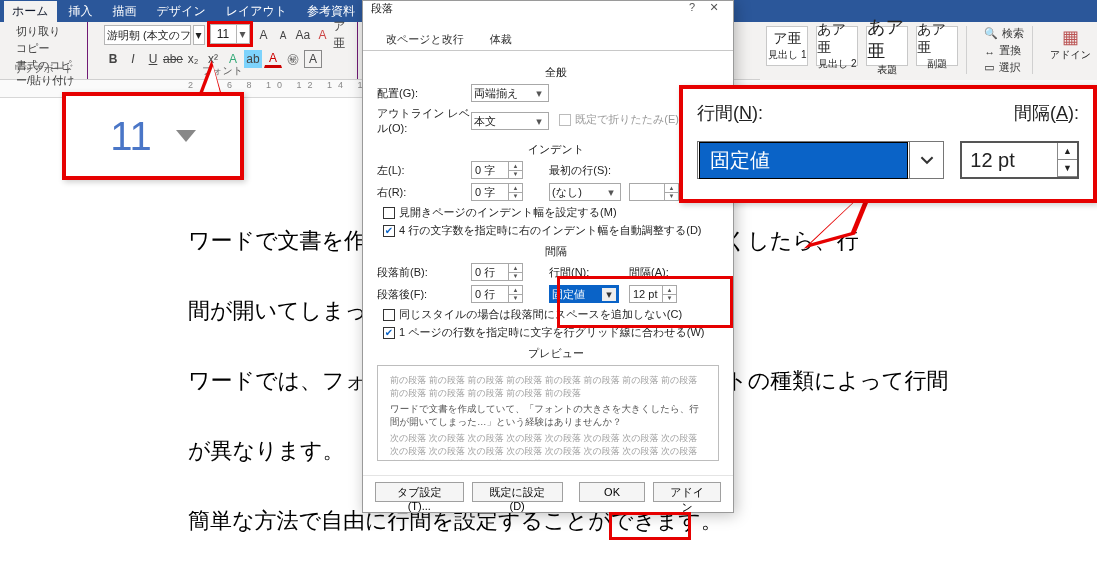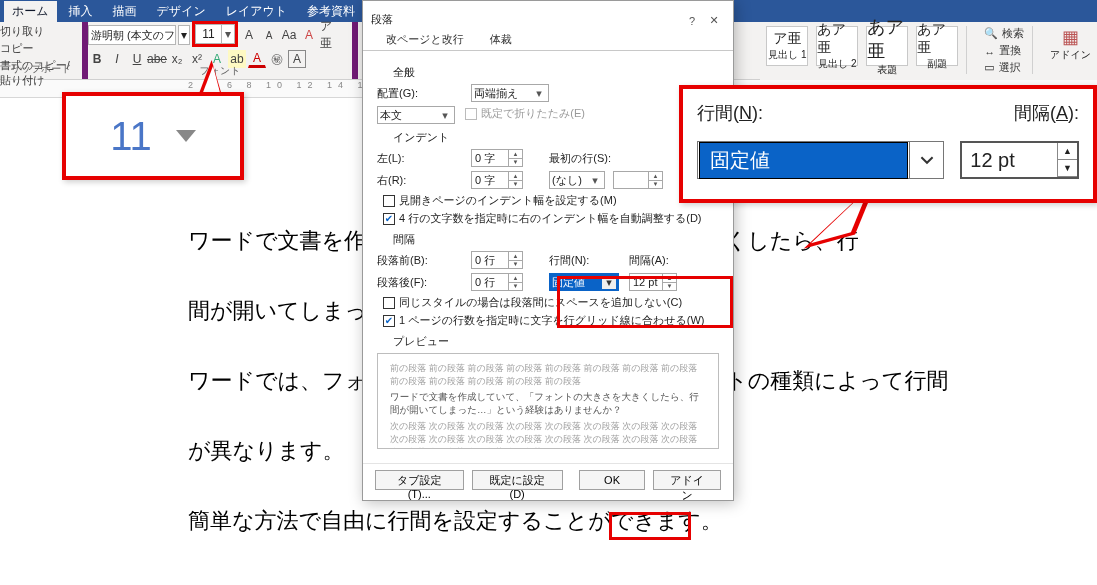--- a/index.html
+++ b/index.html
@@ -3,21 +3,21 @@
 <meta charset="utf-8">
 <style>
   * { box-sizing: border-box; margin: 0; padding: 0; }
   body { font-family: "Yu Gothic UI","Meiryo",sans-serif; font-size: 12px; background: #fff; position: relative; width: 1097px; height: 585px; overflow: hidden; color: #222; }
 
   
   .ribbon-tabs { background:#2b579a; color:#fff; height:22px; display:flex; align-items:center; font-size:12px; padding-left:4px; gap:4px; }
   .ribbon-tabs .tab { padding:2px 8px; cursor:pointer; }
   .ribbon-tabs .tab.active { background:#f3f2f1; color:#0f172a; }
   .ribbon-body { background:#f3f2f1; height:58px; display:flex; border-bottom:1px solid #d0d0d0; position:relative; }
-  .panel { border-right:6px solid #701a75; padding:2px 6px 0 0; position:relative; display:flex; flex-direction:column; }
+  .panel { border-right:1px solid #701a75; padding:2px 6px 0 16px; position:relative; display:flex; flex-direction:column; }
   .panel .lbl { font-size:10px; color:#666; align-self:center; position:absolute; bottom:1px; left:0; right:0; text-align:center; }
   .clip-panel { width:88px; font-size:11px; color:#3b3b3b; }
   .clip-panel div { margin-bottom:2px; }
   .font-panel { width:270px; }
   .font-row1 { display:flex; align-items:center; gap:2px; height:22px; }
   .fontbox { border:1px solid #b5b5b5; background:#fff; padding:0 2px; height:20px; display:flex; align-items:center; }
   .fontname { width:88px; font-size:11px; overflow:hidden; white-space:nowrap; }
   .fontsize { width:26px; justify-content:center; border-right:none;}
   .fontsize-dd { width:14px; justify-content:center; color:#555;}
   .fontsize-wrap { border:3px solid #e60000; display:flex; height:26px; margin-top:-3px;}
@@ -34,28 +34,28 @@
 
   
   .ruler { height:18px; background:#fafafa; border-bottom:1px solid #d7d7d7; font-size:9px; color:#888; padding-left:188px; letter-spacing:6px;}
 
   
   .doc { position:absolute; left:188px; top:100px; width:740px; font-family:"Yu Mincho","MS Mincho",serif; font-size:22px; color:#000; line-height:1.0; }
   .doc p { margin-bottom:48px; white-space:nowrap; }
 
   
   .dialog { position:absolute; left:362px; top:0; width:372px; background:#fff; border:1px solid #9a9a9a; box-shadow:2px 2px 14px rgba(0,0,0,.25); font-size:11px;}
-  .dialog .titlebar { height:26px; display:flex; align-items:flex-end; padding:0 8px; }
+  .dialog .titlebar { height:26px; display:flex; align-items:flex-start; padding:0 8px; }
   .dialog .titlebar .t { flex:1; }
   .dialog .titlebar .winbtn { width:22px; text-align:center; color:#555;}
   .dialog .tabs { display:flex; border-bottom:1px solid #c8c8c8; height:24px; padding-left:10px; gap:0;}
   .dialog .tabs .dtab { padding:4px 12px 0 12px; border:1px solid transparent; color:#333;}
   .dialog .tabs .dtab.active { border:1px solid #c8c8c8; border-bottom-color:#fff; background:#fff; position:relative; top:1px;}
   .dialog .body { padding:8px 14px 10px 14px; }
-  .sect-lbl { margin:6px 0 4px 16px; }
+  .sect-lbl { margin:6px 0 4px 16px;text-align:center; }
   .row { display:flex; align-items:center; margin-bottom:4px; }
   .row .rlbl { width:94px; }
   .combo { border:1px solid #a8a8a8; background:#fff; height:18px; display:flex; align-items:center; padding:0 2px; }
   .combo .cv { flex:1; font-size:11px; overflow:hidden;}
   .combo .dd { width:14px; text-align:center; color:#555;}
   .spinner { border:1px solid #a8a8a8; background:#fff; height:18px; width:52px; display:flex;}
   .spinner .sv { flex:1; padding:0 3px; display:flex; align-items:center;}
   .spinner .sp { width:14px; display:flex; flex-direction:column;}
   .spinner .sp div { flex:1; font-size:6px; display:flex; align-items:center; justify-content:center; color:#555; border-left:1px solid #a8a8a8;}
   .spinner .sp div:first-child{ border-bottom:1px solid #a8a8a8;}
@@ -143,21 +143,21 @@
       <span class="btn-ic">
           <i>I</i>
         </span>
       <span class="btn-ic">
           <u>U</u>
         </span>
       <span class="btn-ic" style="text-decoration:line-through">abe</span>
       <span class="btn-ic">x₂</span>
       <span class="btn-ic">x²</span>
       <span class="btn-ic" style="color:#3a7">A</span>
-      <span class="btn-ic" style="background:#fef9c3;padding:0 2px">ab</span>
+      <span class="btn-ic" style="background:#7dd3fc;padding:0 2px">ab</span>
       <span class="btn-ic" style="color:#c00;border-bottom:3px solid #c00">A</span>
       <span class="btn-ic">㊙</span>
       <span class="btn-ic" style="border:1px solid #888">A</span>
     </div>
     <div class="lbl">フォント</div>
   </div>
 
   <div class="right-ribbon">
     <div class="style-box">
         <span class="aa">ア亜</span>
@@ -209,20 +209,21 @@
   <div class="body">
     <div class="sect-lbl">全般</div>
     <div class="row">
       <span class="rlbl">配置(G):</span>
       <div class="combo" style="width:78px">
           <span class="cv">両端揃え</span>
           <span class="dd">▾</span>
         </div>
     </div>
     <div class="row">
+      <span class="rlbl">アウトライン レベル(O):</span>
       <div class="combo" style="width:78px">
           <span class="cv">本文</span>
           <span class="dd">▾</span>
         </div>
       <div class="chk" style="margin-left:10px">
           <span class="box" style="border-color:#bbb"></span>
           <span style="color:#999">既定で折りたたみ(E)</span>
         </div>
     </div>
 
@@ -242,21 +243,21 @@
     <div class="row">
       <span class="rlbl">右(R):</span>
       <div class="spinner">
           <span class="sv">0 字</span>
           <span class="sp">
             <div>▲</div>
             <div>▼</div>
           </span>
         </div>
       <span style="width:26px"></span>
-      <div class="combo" style="width:56px">
+      <div class="combo" style="width:72px">
           <span class="cv">(なし)</span>
           <span class="dd">▾</span>
         </div>
       <span style="width:8px"></span>
       <div class="spinner" style="width:50px">
           <span class="sv"></span>
           <span class="sp">
             <div>▲</div>
             <div>▼</div>
           </span>

